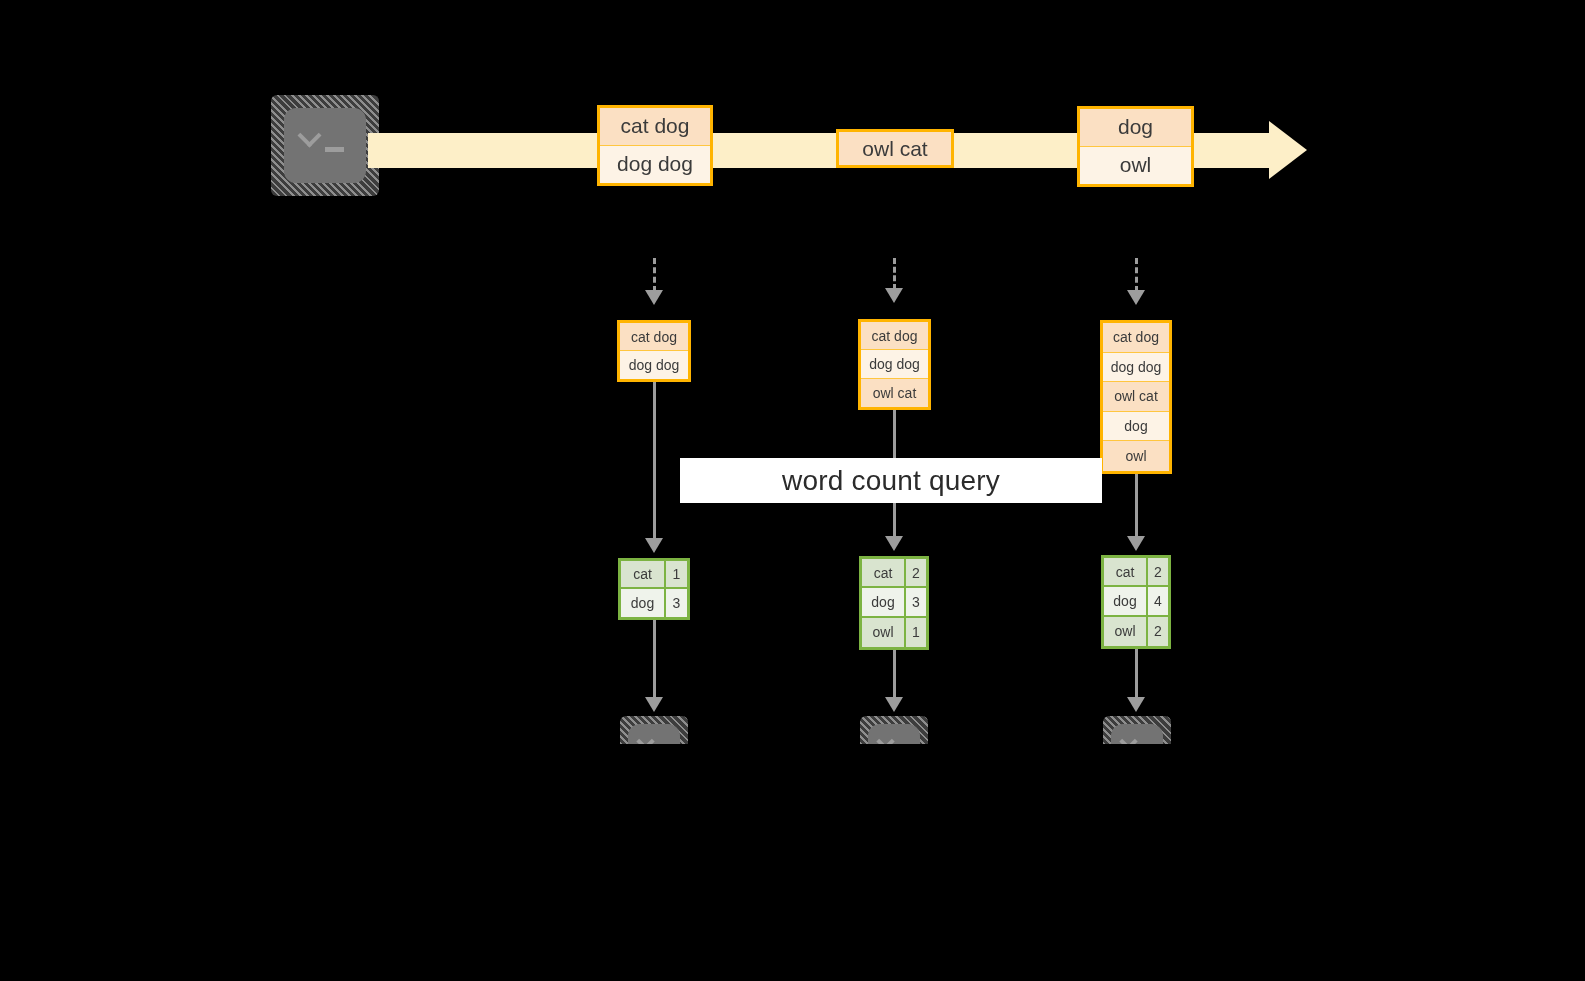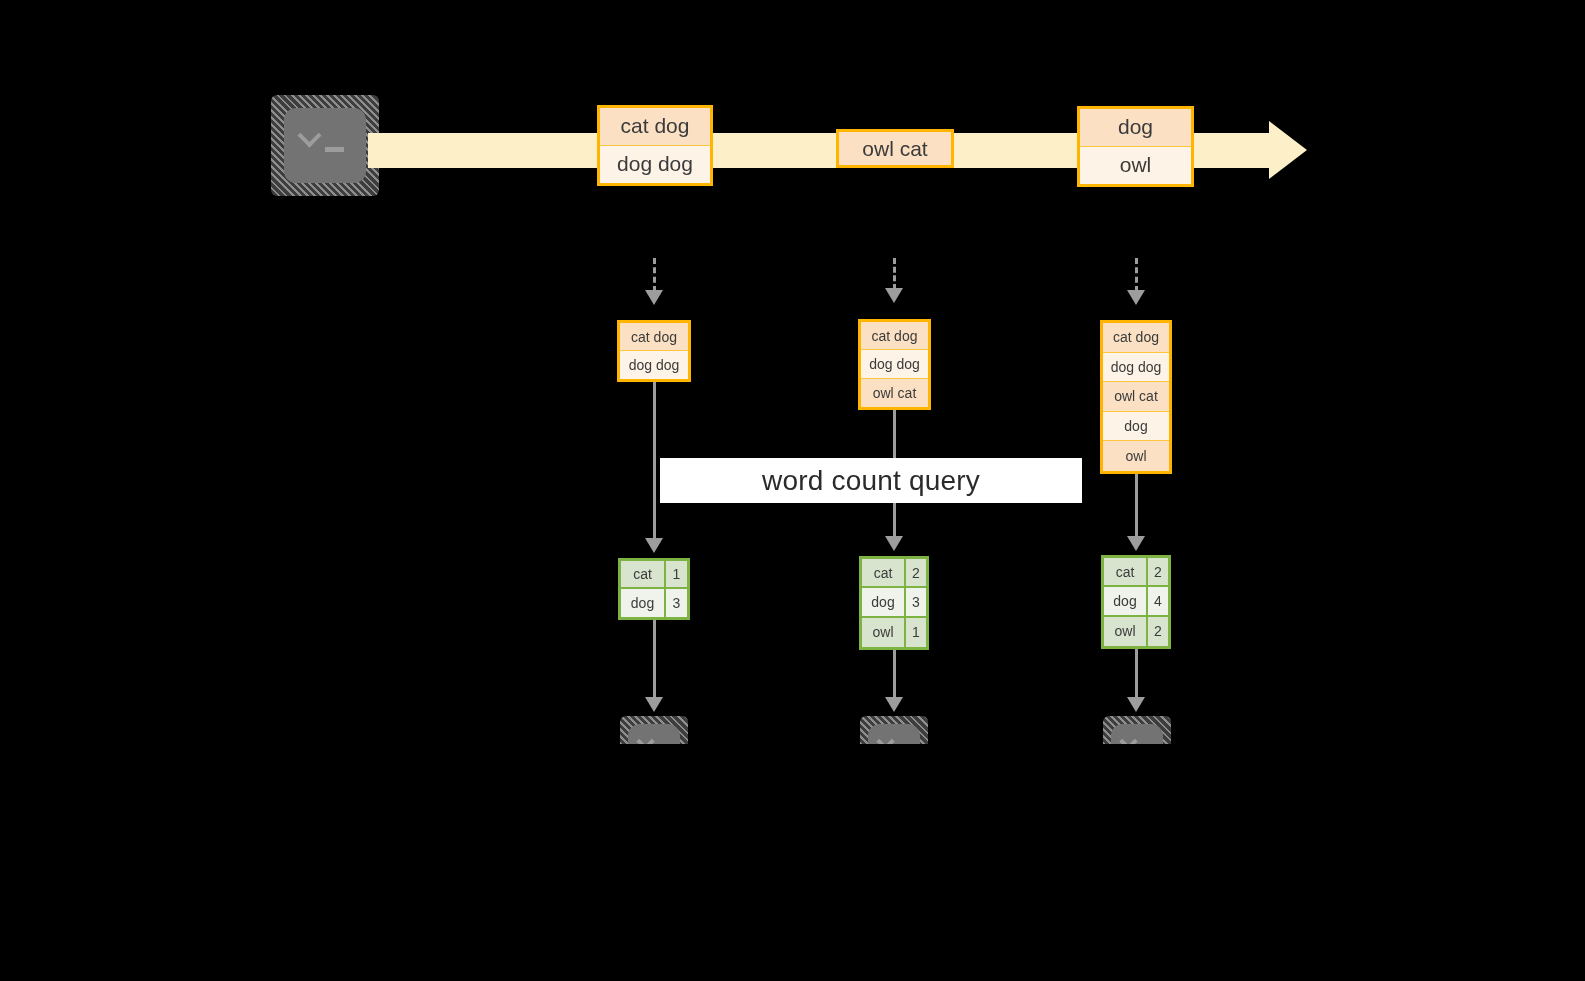--- a/index.html
+++ b/index.html
@@ -189,17 +189,17 @@
   <div class="vline" style="left:1135px;top:649px;height:48px;"></div>
   <div class="vhead" style="left:1127px;top:697px;"></div>
 
   <div class="term" style="left:1103px;top:716px;width:68px;height:64px;">
     <div class="hatch"></div>
     <div class="face" style="left:8px;top:8px;right:8px;bottom:8px;"></div>
     <div class="chev" style="left:19px;top:19px;width:9px;height:9px;"></div>
     <div class="under" style="left:34px;top:34px;width:12px;height:4px;"></div>
   </div>
 
-  <div class="label-band" style="left:660px;top:458px;width:422px;height:45px;">
+  <div class="label-band" style="left:680px;top:458px;width:422px;height:45px;">
     <span style="font-size:28px;letter-spacing:0.2px;">word count query</span>
   </div>
 
 </div>
 
 </body></html>

